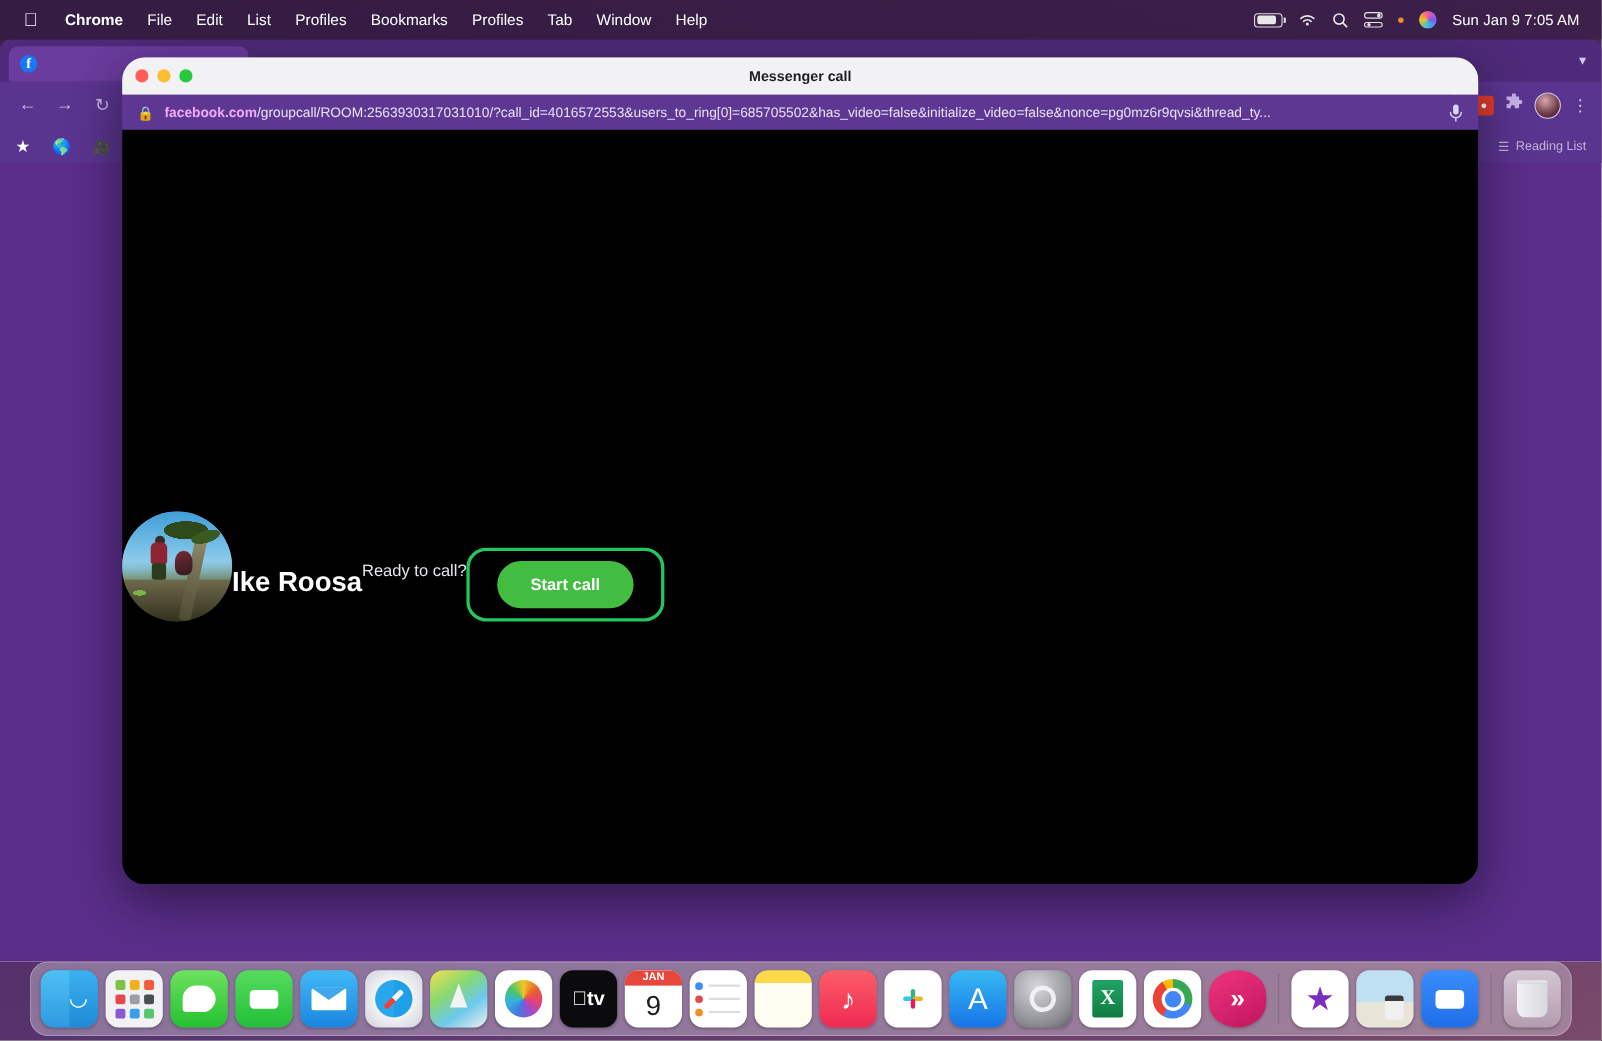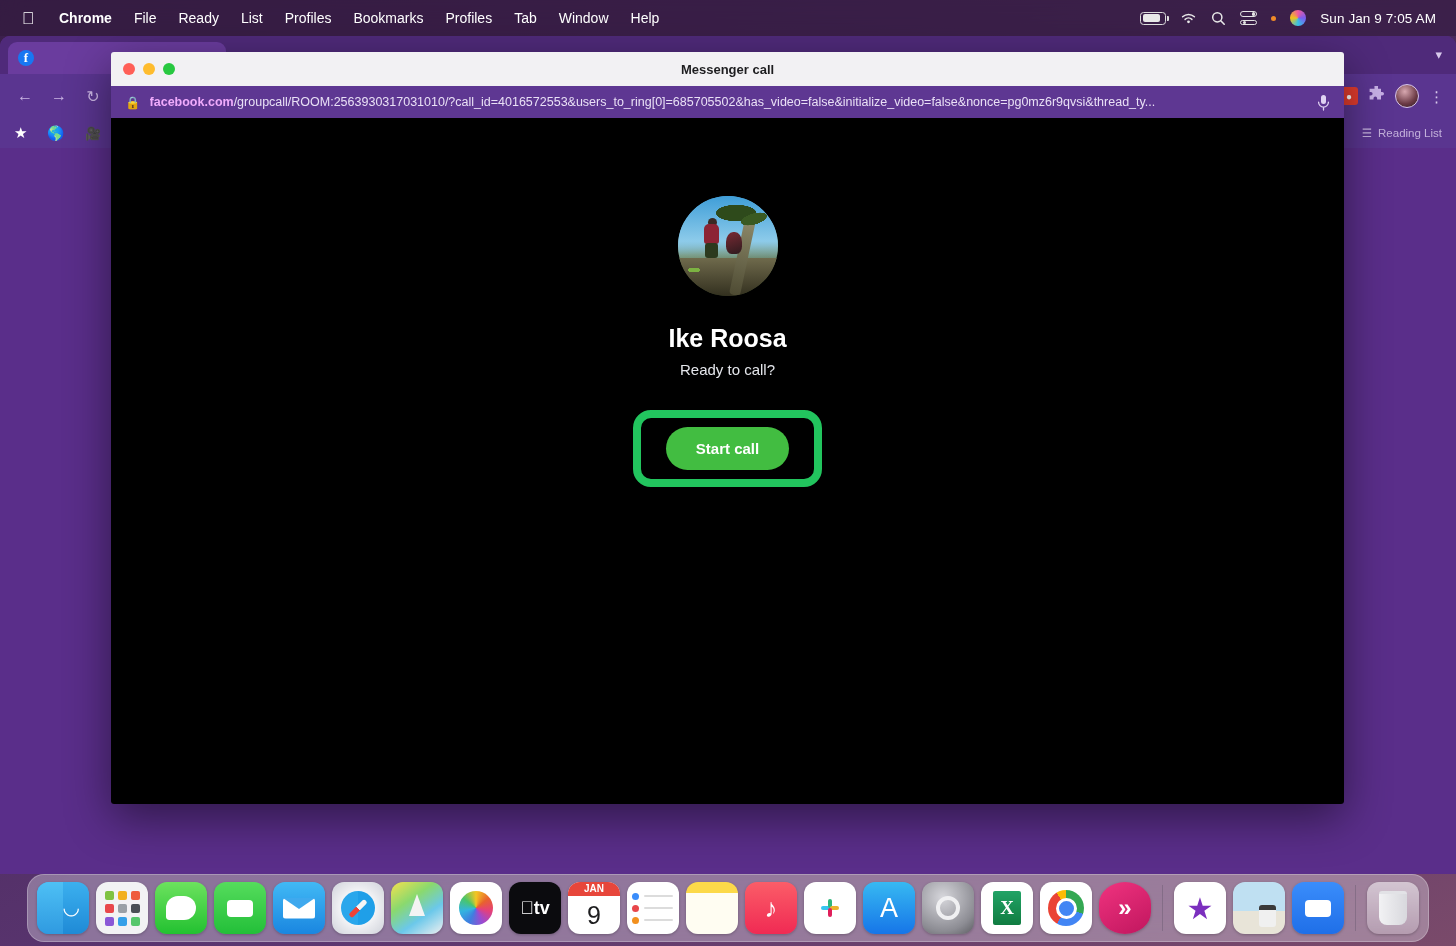--- a/index.html
+++ b/index.html
@@ -301,21 +301,21 @@
   .right-rail {
     width: 112px; display: flex; flex-direction: column; background: #fff;
     border-left: 1px solid #f0f2f5; padding-top: 208px; align-items: center; gap: 27px;
   }
   .rail-chev { color: #5a5f66; font-size: 14px; }
 
   
   .popup {
     position: absolute; left: 111px; top: 52px;
     width: 1233px; height: 752px;
-    border-radius: 3px; overflow: hidden;
+    border-radius: 21px; overflow: hidden;
     box-shadow: 0 14px 46px rgba(0,0,0,0.48);
     z-index: 40;
   }
   .popup-title {
     height: 34px; background: #f2f1f3;
     display: flex; align-items: center; position: relative;
     padding: 0 12px;
   }
   .traffic { display: flex; gap: 8px; }
   .tl { width: 12px; height: 12px; border-radius: 50%; }
@@ -329,22 +329,22 @@
     display: flex; align-items: center; gap: 9px;
     padding: 0 14px; color: #e9e0f6; font-size: 12.5px;
   }
   .popup-url .urltext {
     flex: 1; white-space: nowrap; overflow: hidden; text-overflow: ellipsis;
   }
   .popup-url .host { color: #f0abfc; font-weight: 600; }
   .popup-url-icons { display: flex; align-items: center; gap: 8px; }
   .popup-stage {
     height: 686px; background: #000;
-    display: flex; flex-direction: column; align-items: center;
-    justify-content: flex-start; padding-top: 78px;
+    display: flex; flex-direction: row; align-items: center;
+    justify-content: flex-start; padding-top: 108px;
   }
   .call-avatar {
     width: 100px; height: 100px; border-radius: 50%; overflow: hidden;
     position: relative;
     background: linear-gradient(175deg, #4aa3dd 0%, #79c2e6 35%, #6f7e45 55%, #23301a 100%);
   }
   .call-avatar .sky { position: absolute; inset: 0; background: linear-gradient(180deg, #3f9ed8 0%, #8dcbea 45%, transparent 70%); }
   .call-avatar .palm-trunk {
     position: absolute; right: 30px; top: 22px; width: 11px; height: 78px;
     background: linear-gradient(180deg, #8e8a6a, #4e4b33);
@@ -383,21 +383,21 @@
     position: absolute; left: 0; right: 0; bottom: 0; height: 38px;
     background: linear-gradient(180deg, #6f6a4c, #33301f);
   }
   .call-avatar .grass {
     position: absolute; left: 6px; bottom: 22px; width: 20px; height: 8px;
     background: radial-gradient(ellipse 10px 4px at 50% 50%, #7cb342 60%, transparent 62%);
   }
   .call-name { color: #fff; font-size: 25px; font-weight: bold; margin-top: 28px; }
   .call-sub { color: #e4e6eb; font-size: 15px; margin-top: 8px; }
   .start-wrap {
-    margin-top: 32px; border: 8px solid #22c55e; border-radius: 18px;
+    margin-top: 32px; border: 3px solid #22c55e; border-radius: 18px;
     padding: 9px 25px;
   }
   .start-btn {
     background: #42bd41; color: #fff; border: none;
     font-size: 15px; font-weight: 600;
     padding: 13px 30px; border-radius: 24px;
     font-family: "Liberation Sans", sans-serif;
   }
 
   
@@ -484,21 +484,21 @@
 </style>
 </head>
 <body>
 
 <div id="root">
 
   <div class="menubar">
     <div class="apple-logo"></div>
     <div class="mi bold">Chrome</div>
     <div class="mi">File</div>
-    <div class="mi">Ready</div>
+    <div class="mi">Edit</div>
     <div class="mi">List</div>
     <div class="mi">Profiles</div>
     <div class="mi">Bookmarks</div>
     <div class="mi">Profiles</div>
     <div class="mi">Tab</div>
     <div class="mi">Window</div>
     <div class="mi">Help</div>
     <div class="menubar-right">
       <div class="battery">
           <i></i>

